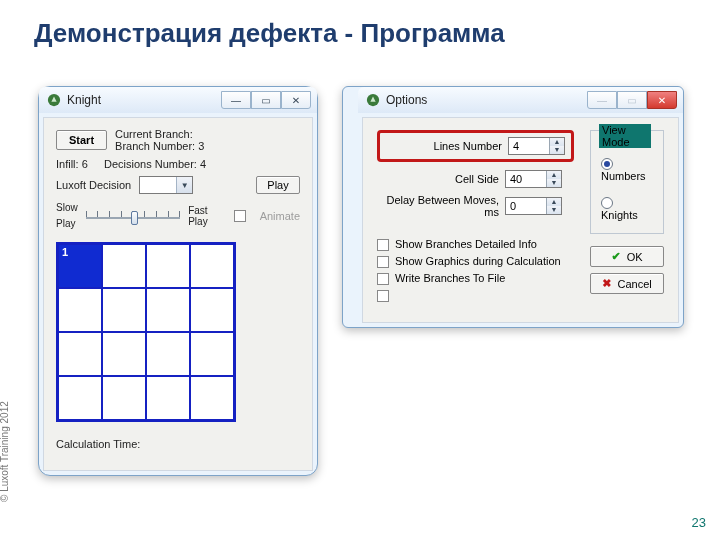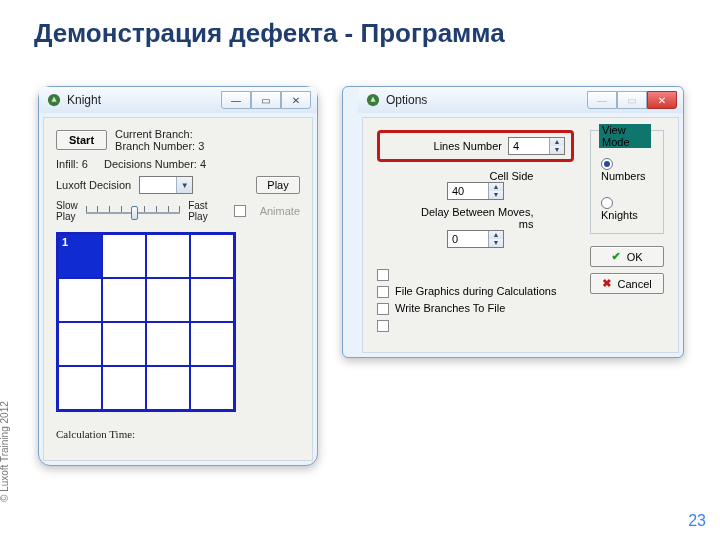--- a/index.html
+++ b/index.html
@@ -24,22 +24,22 @@
     position: absolute;
     left: 10px; bottom: 38px;
     transform: rotate(-90deg);
     transform-origin: left bottom;
     font-size: 10px;
     color: #777;
   }
   .page-num {
     position: absolute;
     right: 14px; bottom: 10px;
-    font-size: 16px;
-    color: #3b82f6;
+    font-size: 13px;
+    color: #0f766e;
   }
 
   
   .window {
     position: absolute;
     background: #eaf3fc;
     border: 1px solid #7da3c8;
     border-radius: 6px;
     box-shadow: 0 3px 10px rgba(0,0,0,0.25);
   }
@@ -140,21 +140,21 @@
     display:grid; grid-template-columns: repeat(4,1fr); grid-template-rows: repeat(4,1fr);
     border: 2px solid #1521c2;
   }
   .cell { border: 1px solid #1521c2; background:#fff; position:relative; }
   .cell.filled { background:#102bd1; }
   .cell .num { position:absolute; top:1px; left:3px; color:#fff; font-weight:bold; font-size:11px; }
 
   
   .options-win { top: 86px; left: 342px; width: 342px; padding-left: 15px; }
   .opt-client { padding: 12px 14px 16px 14px; }
-  .opt-row { display:flex; align-items:center; margin-bottom:6px;flex-direction:column; }
+  .opt-row { display:flex; align-items:center; margin-bottom:6px; }
   .opt-row .lab { width: 128px; text-align:right; padding-right:6px; }
   .spin {
     display:flex; border:1px solid #7a7a7a; height:18px; background:#fff;
   }
   .spin input {
     border:0; width:40px; font-size:11px; padding:0 4px; outline:none;
   }
   .spin .arrows { display:flex; flex-direction:column; border-left:1px solid #9aa6b2; }
   .spin .arrows div { width:14px; height:9px; font-size:7px; line-height:7px; text-align:center; background:linear-gradient(#f0f3f8,#dbe4ef); color:#3a4a5a; }
   .highlight-red {
@@ -223,21 +223,21 @@
     </div>
     <div class="row">
       <span class="label">Luxoft Decision</span>
       <div class="combo">
           <div class="arrow">▼</div>
         </div>
       <div style="flex:1"></div>
       <div class="btn">Play</div>
     </div>
     <div class="row">
-      <span class="label" style="white-space:pre;font-size:10px;line-height:11px">Slow
+      <span class="label" style="white-space:pre;font-size:10px;line-height:16px">Slow
 Play</span>
       <div class="slider">
         <div class="track"></div>
         <div class="ticks">
             <span></span>
             <span></span>
             <span></span>
             <span></span>
             <span></span>
             <span></span>
@@ -268,21 +268,21 @@
       <div class="cell"></div>
       <div class="cell"></div>
       <div class="cell"></div>
       <div class="cell"></div>
       <div class="cell"></div>
       <div class="cell"></div>
       <div class="cell"></div>
       <div class="cell"></div>
     </div>
 
-    <div class="row" style="margin-top:16px;font-family:Liberation Serif, serif;">
+    <div class="row" style="margin-top:16px;">
       <span class="label">Calculation Time:</span>
     </div>
   </div>
 </div>
 
 <div class="window options-win">
   <div class="titlebar">
     <svg class="app-icon" viewBox="0 0 16 16">
         <circle cx="8" cy="8" r="7" fill="#3a7a3a"></circle>
         <path d="M5 10 L8 4 L11 10 Z" fill="#cde8cd"></path>
@@ -323,22 +323,22 @@
           <div class="spin">
             <input value="0" style="">
             <div class="arrows">
                 <div>▲</div>
                 <div>▼</div>
               </div>
           </div>
         </div>
 
         <div style="height:10px"></div>
-        <div class="checkline"><span class="chk"></span></div>
-        <div class="checkline"><span class="chk"></span><span>File Graphics during Calculations</span></div>
+        <div class="checkline"><span class="chk"></span><span>Show Branches Detailed Info</span></div>
+        <div class="checkline"><span class="chk"></span><span>Show Graphics during Calculation</span></div>
         <div class="checkline"><span class="chk"></span><span>Write Branches To File</span></div>
         <div class="checkline"><span class="chk"></span></div>
       </div>
 
       <div style="width:100px">
         <div class="groupbox">
           <div class="legend">View Mode</div>
           <div style="margin-top:-8px"><span class="radio sel"></span><span>Numbers</span></div>
           <div style="margin-top:14px"><span class="radio"></span><span>Knights</span></div>
         </div>

